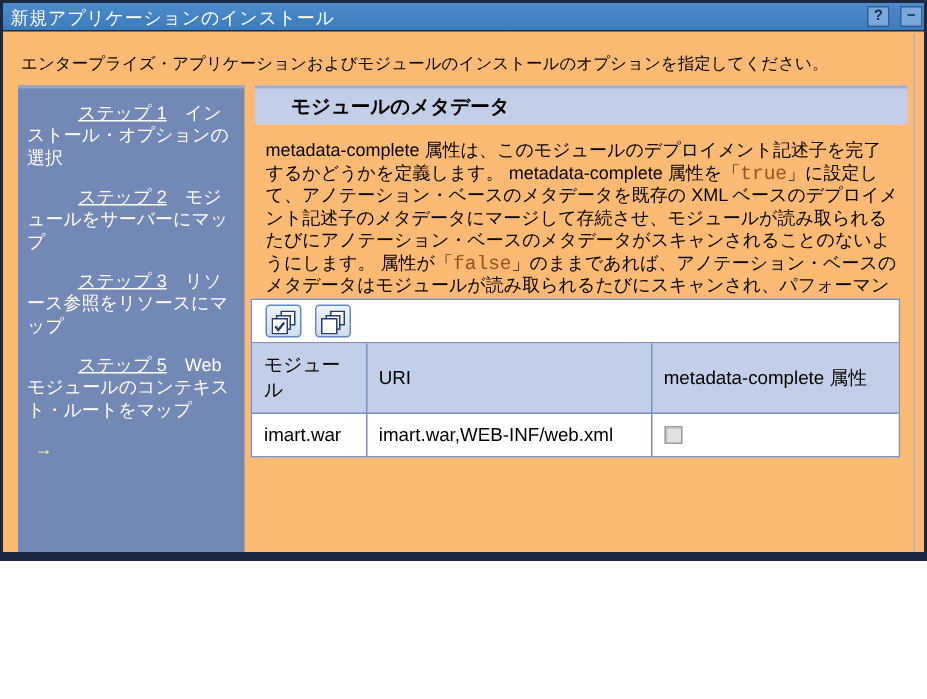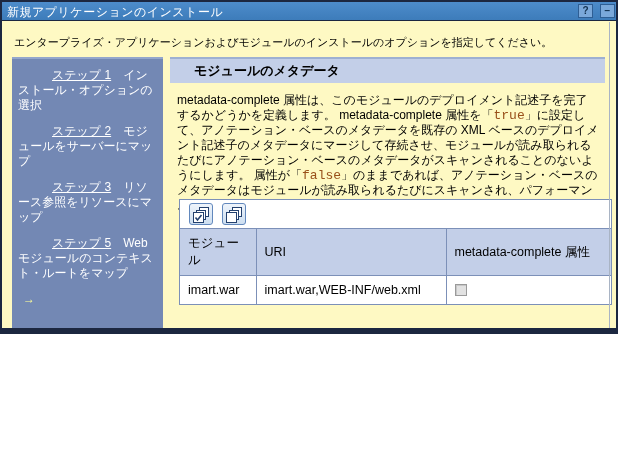--- a/index.html
+++ b/index.html
@@ -3,22 +3,22 @@
 <meta charset="utf-8">
 <style>
   * { box-sizing: border-box; margin: 0; padding: 0; }
   html,body { width: 618px; height: 466px; }
   body {
     font-family: "Liberation Sans", "DejaVu Sans", sans-serif;
     background: #fff;
   }
   .window {
     position: relative;
-    width: 618px; height: 334px;
-    background: #fef9c3;
+    width: 618px; height: 374px;
+    background: #fdba74;
     border: 2px solid #1c2740;
     border-bottom: 6px solid #1c2740;
     overflow: hidden;
   }
   
   .titlebar {
     position: absolute; left: 0; top: 0; right: 0; height: 19px;
     background: linear-gradient(#4d8ccb, #3d7cba);
     border-bottom: 1px solid #1c2740;
   }
@@ -80,21 +80,20 @@
   .description .code {
     font-family: "Liberation Mono", "DejaVu Sans Mono", monospace;
     color: #99501a; font-size: 13px;
   }
   
   .tablebox {
     position: absolute; left: 165px; top: 197px;
     width: 433px;
     border: 1px solid #7c90b8;
     background: #fff;
-    margin-left: 12px;
   }
   .toolbar {
     padding: 3px 0 3px 9px; height: 29px;
     border-bottom: 1px solid #7c90b8;
     background: #ffffff;
   }
   .icon-btn {
     width: 24px; height: 22px; margin-right: 5px;
     background: linear-gradient(#eef4fb, #cddef0);
     border: 1px solid #6288bd; border-radius: 3px;

